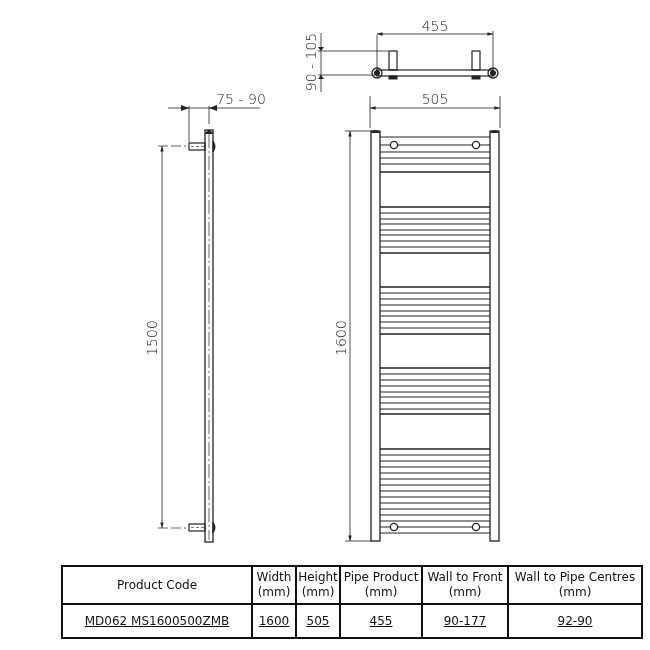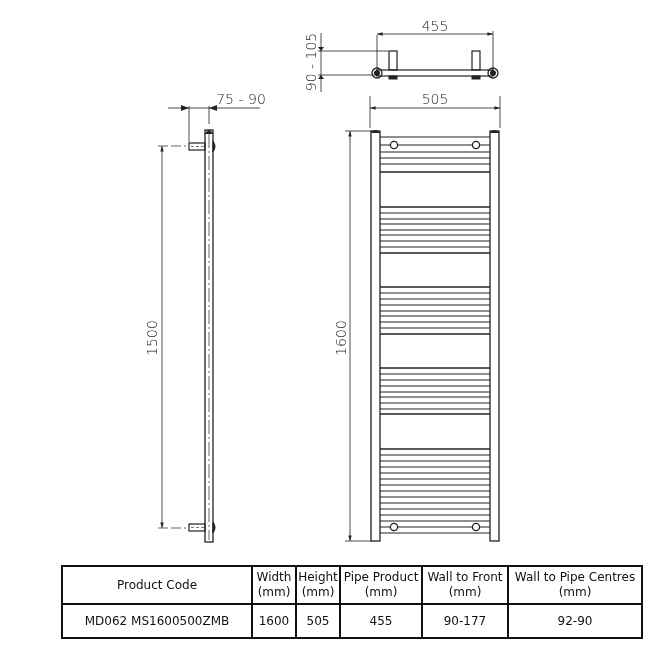--- a/index.html
+++ b/index.html
@@ -2,21 +2,21 @@
 <html><head>
 <meta charset="utf-8">
 <style>
   html, body { margin: 0; padding: 0; background: #ffffff; }
   body { width: 650px; height: 650px; position: relative; overflow: hidden; font-family: "DejaVu Sans", sans-serif; }
   #drawing { position: absolute; left: 0; top: 0; width: 650px; height: 560px; }
   .dimtext { font-family: "DejaVu Sans", sans-serif; font-size: 14px; fill: #222; font-weight: 300; }
   table.spec { position: absolute; left: 37px; top: 565px; width: 580px; border-collapse: collapse; table-layout: fixed; font-family: "DejaVu Sans", sans-serif; font-size: 12px; color: #111; margin-left: 24px; }
   table.spec th, table.spec td { border: 2px solid #111; text-align: center; padding: 0 1px; font-weight: normal; line-height: 15px; }
   table.spec th { height: 36px; }
-  table.spec td { height: 32px; }
+  table.spec td { height: 32px; text-decoration: underline; }
 </style>
 </head>
 <body>
 
 <svg id="drawing" viewBox="0 0 650 560" xmlns="http://www.w3.org/2000/svg">
   <defs>
     <marker id="arr" viewBox="0 0 10 10" refX="10" refY="5" markerWidth="7" markerHeight="7" orient="auto-start-reverse">
       <path d="M0,2 L10,5 L0,8 z" fill="#222"></path>
     </marker>
   </defs>

